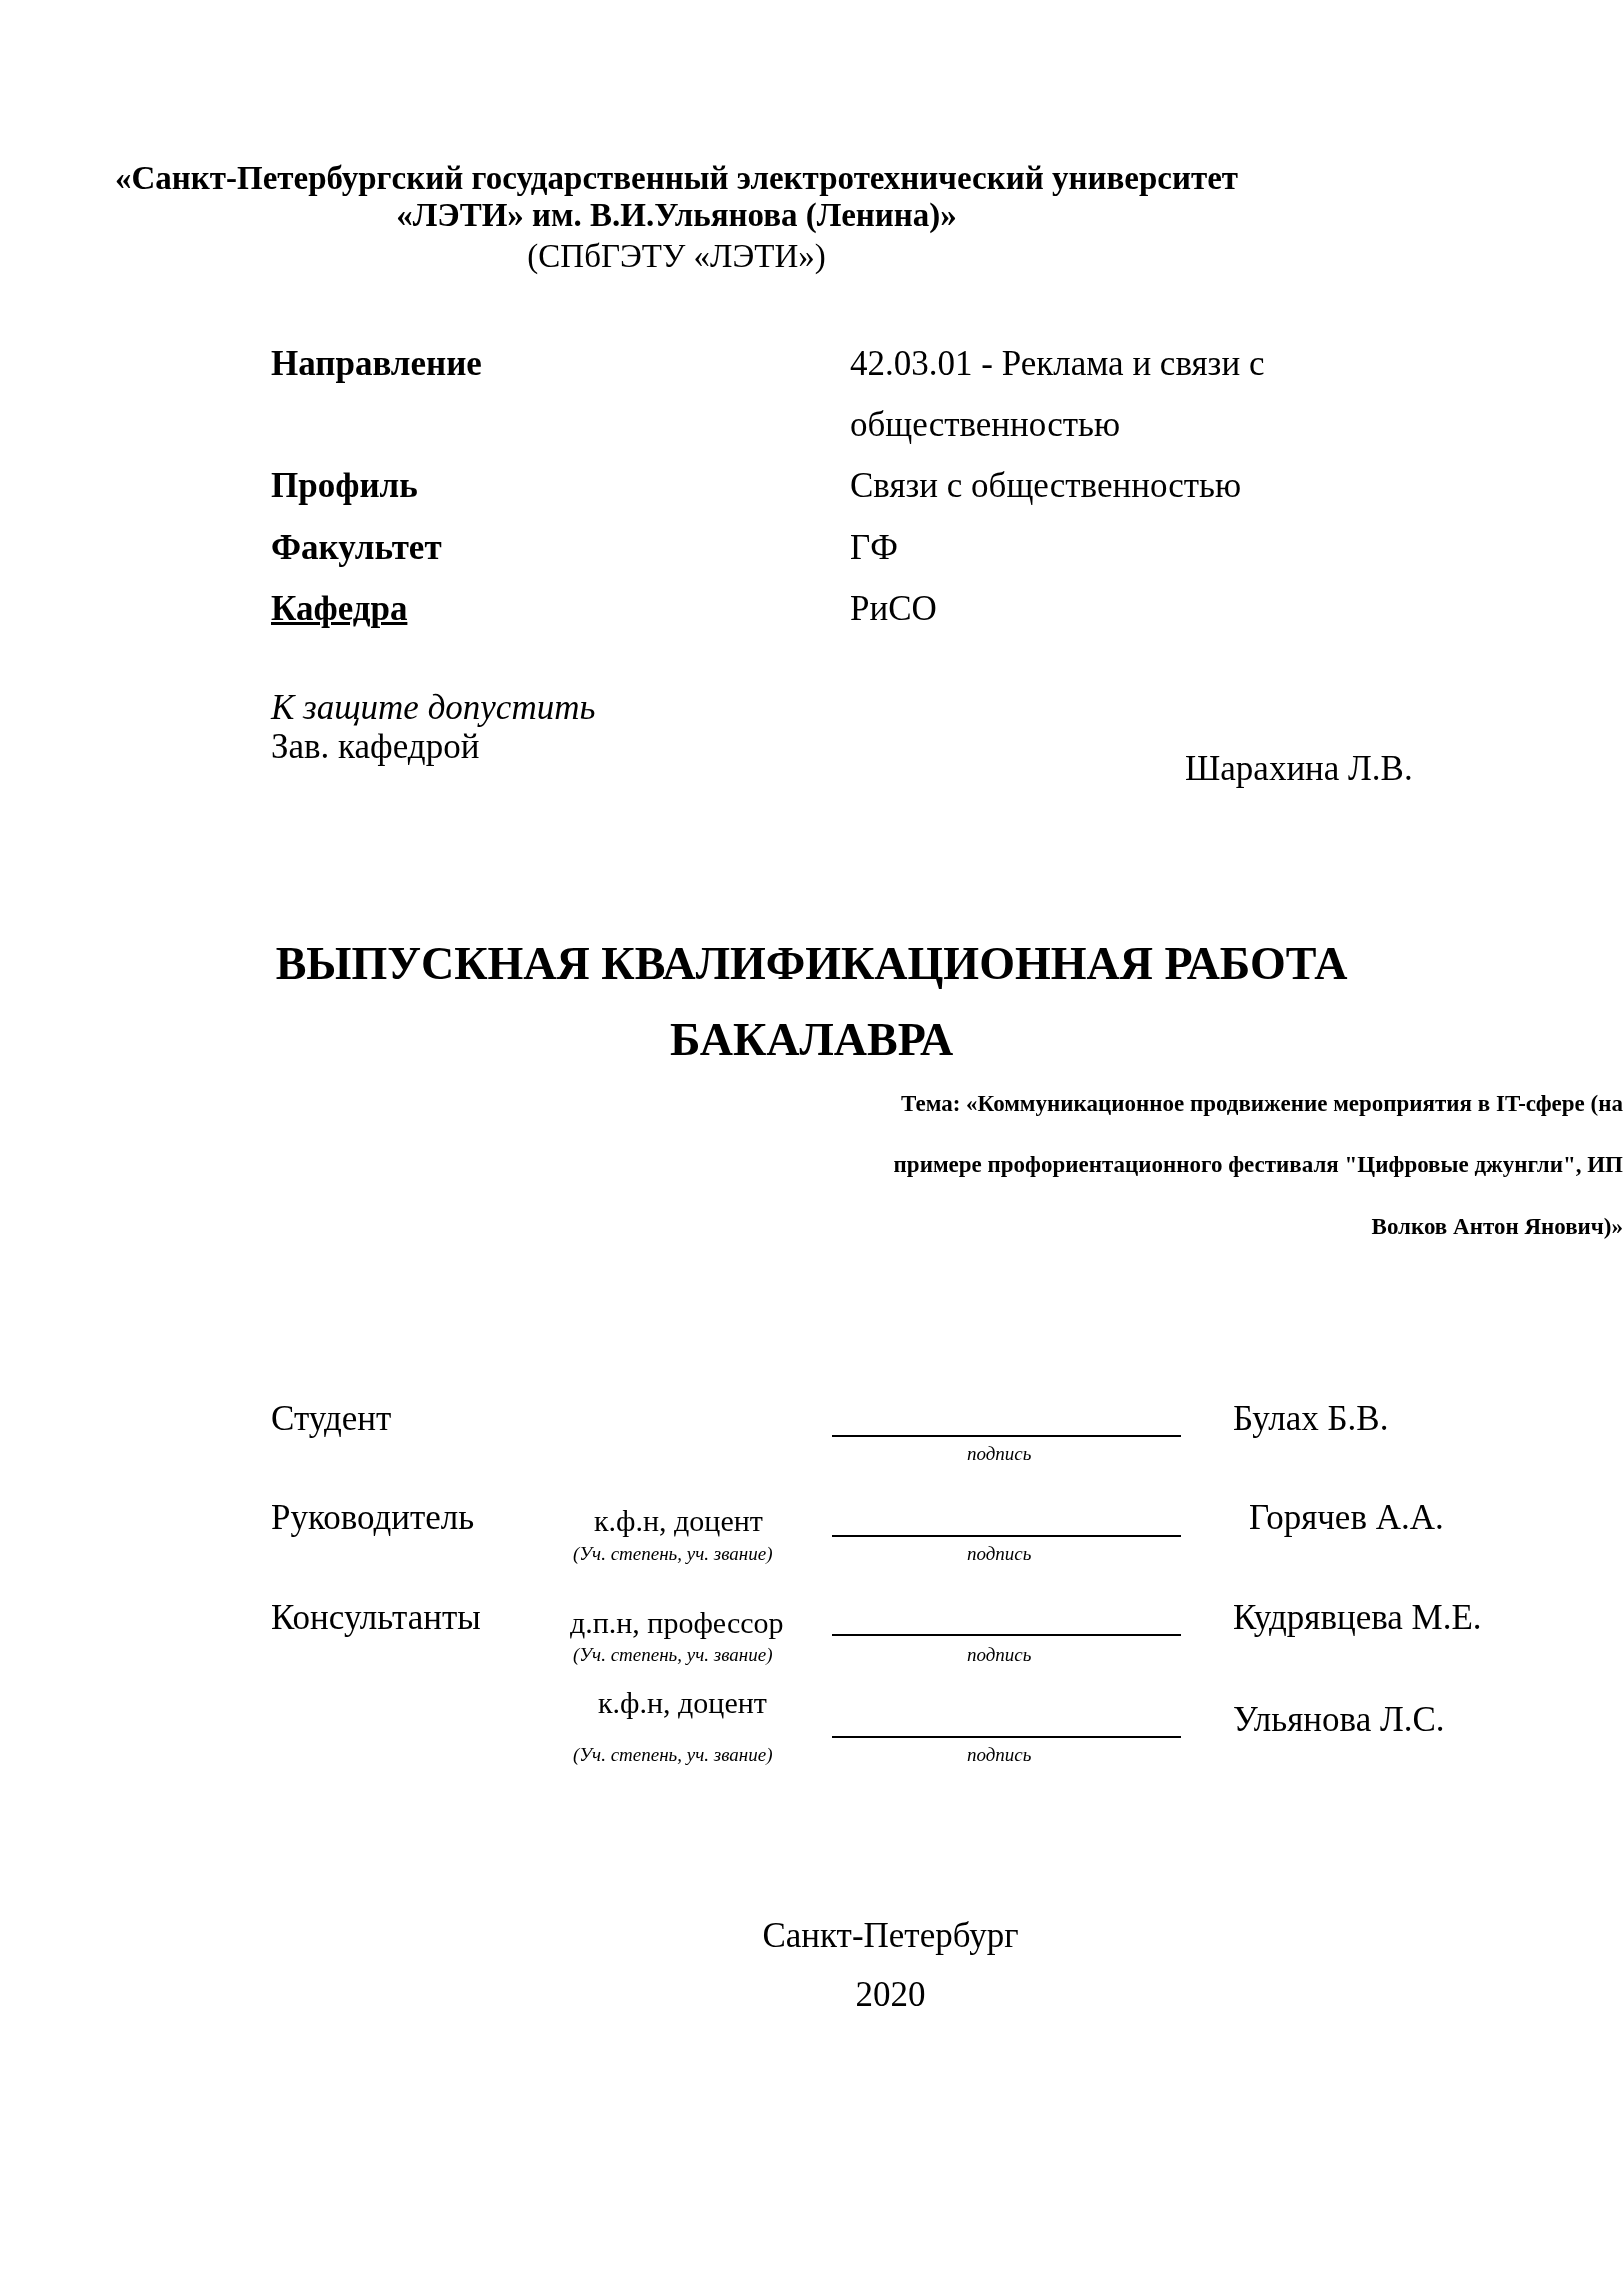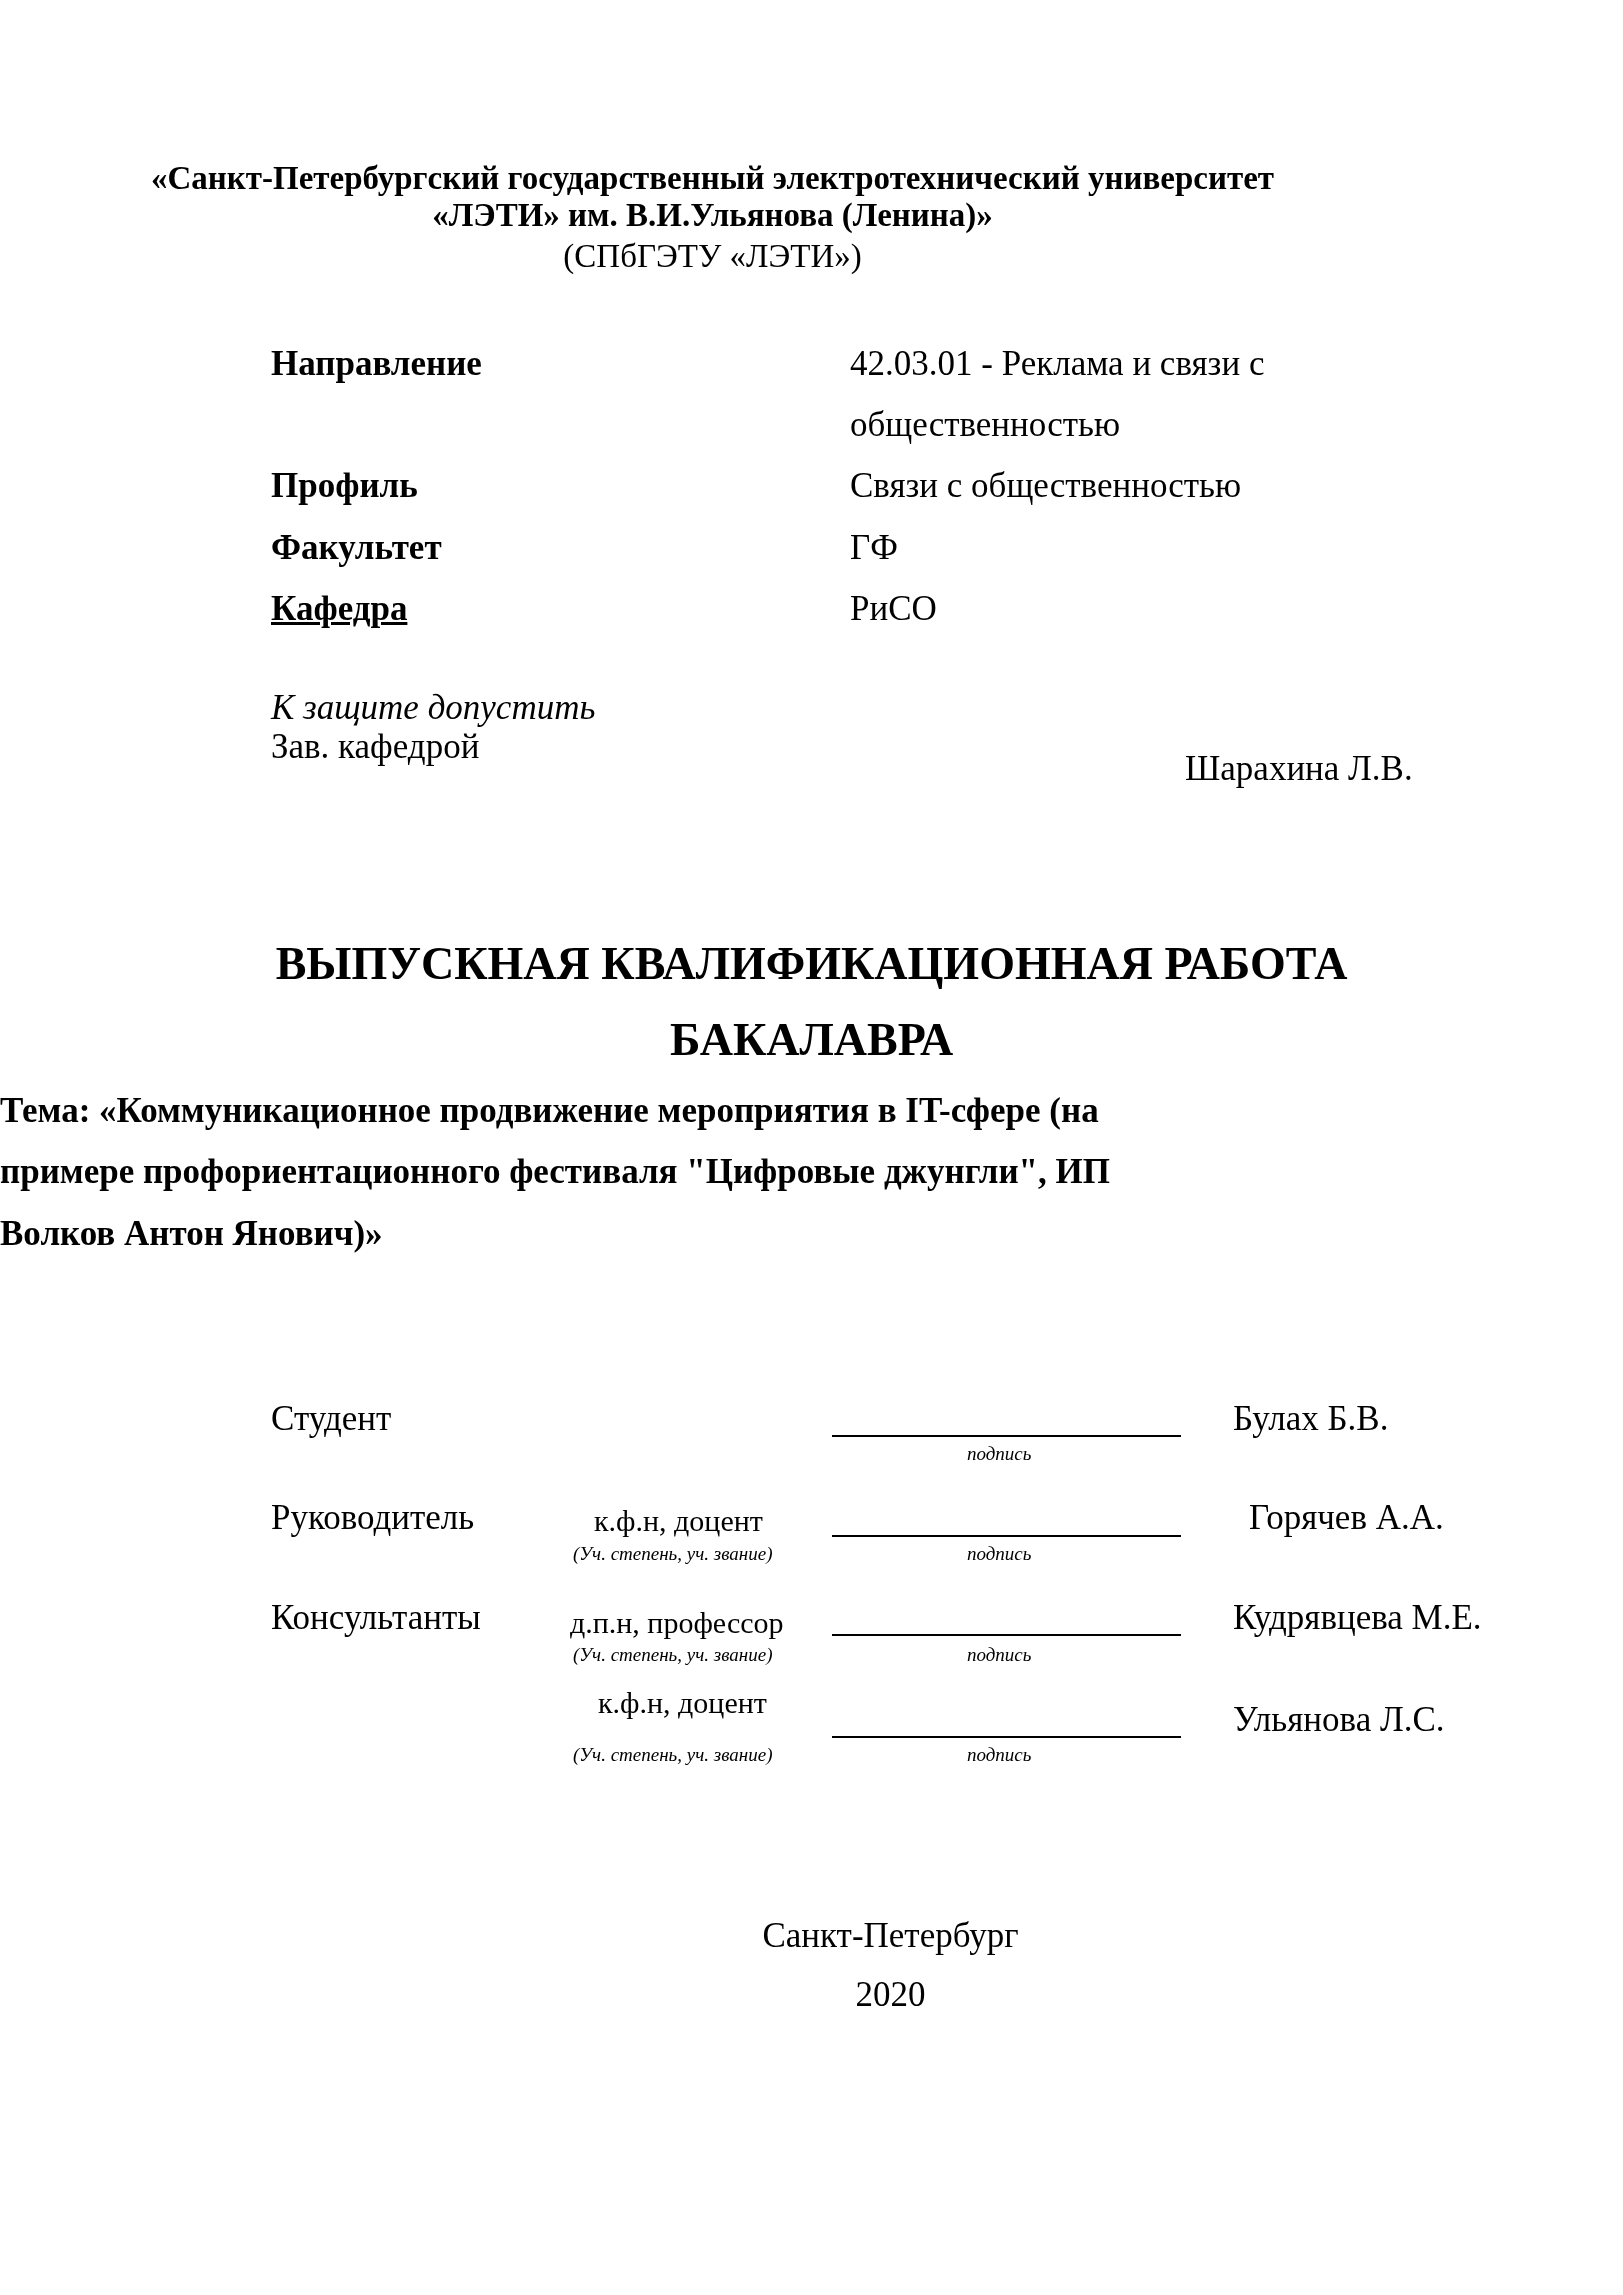--- a/index.html
+++ b/index.html
@@ -1,26 +1,26 @@
 <!DOCTYPE html>
 <html style="font-size:12.6px"><head>
 <meta charset="utf-8">
 <style>
   html, body { margin:0; padding:0; background:#ffffff; }
   body { width:1623px; height:2295px; position:relative; overflow:hidden;
          font-family:"Liberation Serif", "DejaVu Serif", serif; color:#000; }
   .abs { position:absolute; white-space:nowrap; }
-  .hdr { left:0; width:1353px; text-align:center; font-size:33px; line-height:38px;padding-left:36px; }
+  .hdr { left:0; width:1353px; text-align:center; font-size:33px; line-height:38px; }
   .b { font-weight:bold; }
   .i { font-style:italic; }
   .lbl { left:271px; font-size:35px; font-weight:bold; }
   .val { left:850px; font-size:35px; }
   .txt { font-size:35px; }
   .title { left:0; width:1623px; text-align:center; font-size:46px; font-weight:bold; }
-  .topic { left:0; width:1623px; text-align:left; font-size:35px; font-weight:bold; }
+  .topic { left:0; width:1623px; text-align:right; font-size:23px; font-weight:bold; }
   .sigline { position:absolute; height:0; border-top:2.4px solid #000; }
   .small { font-size:19px; font-style:italic; }
   .deg { font-size:30px; }
 </style>
 </head>
 <body>
 
 <div class="abs hdr b" style="top:159px;">«Санкт-Петербургский государственный электротехнический университет</div>
 <div class="abs hdr b" style="top:196px;">«ЛЭТИ» им. В.И.Ульянова (Ленина)»</div>
 <div class="abs hdr" style="top:237px;">(СПбГЭТУ «ЛЭТИ»)</div>

